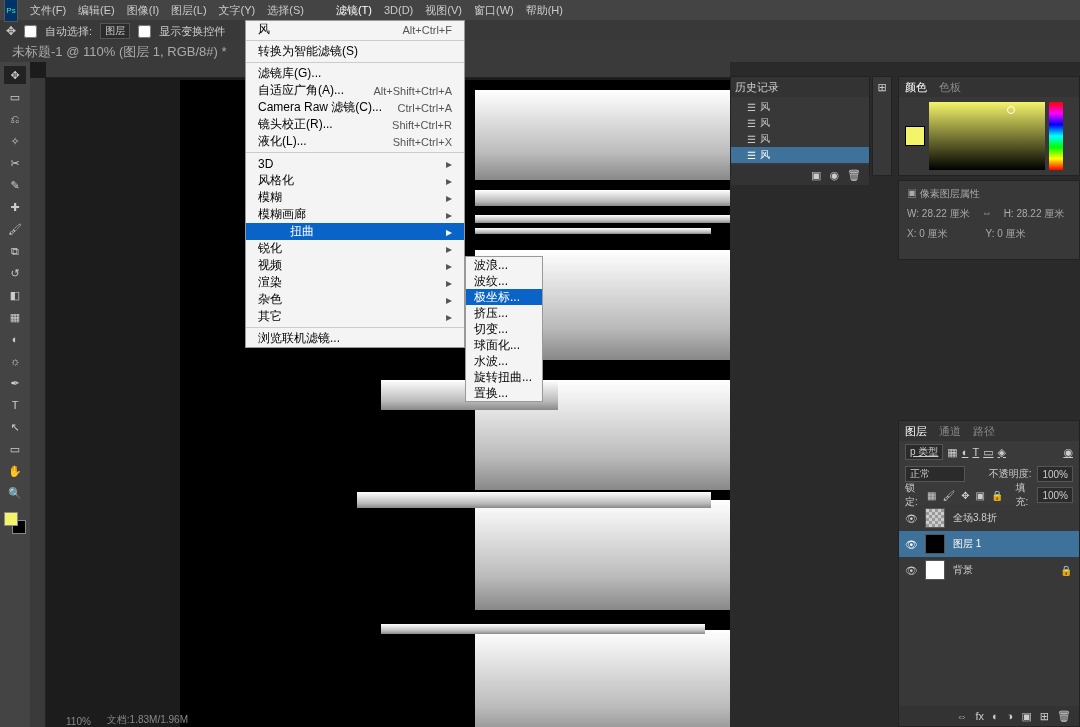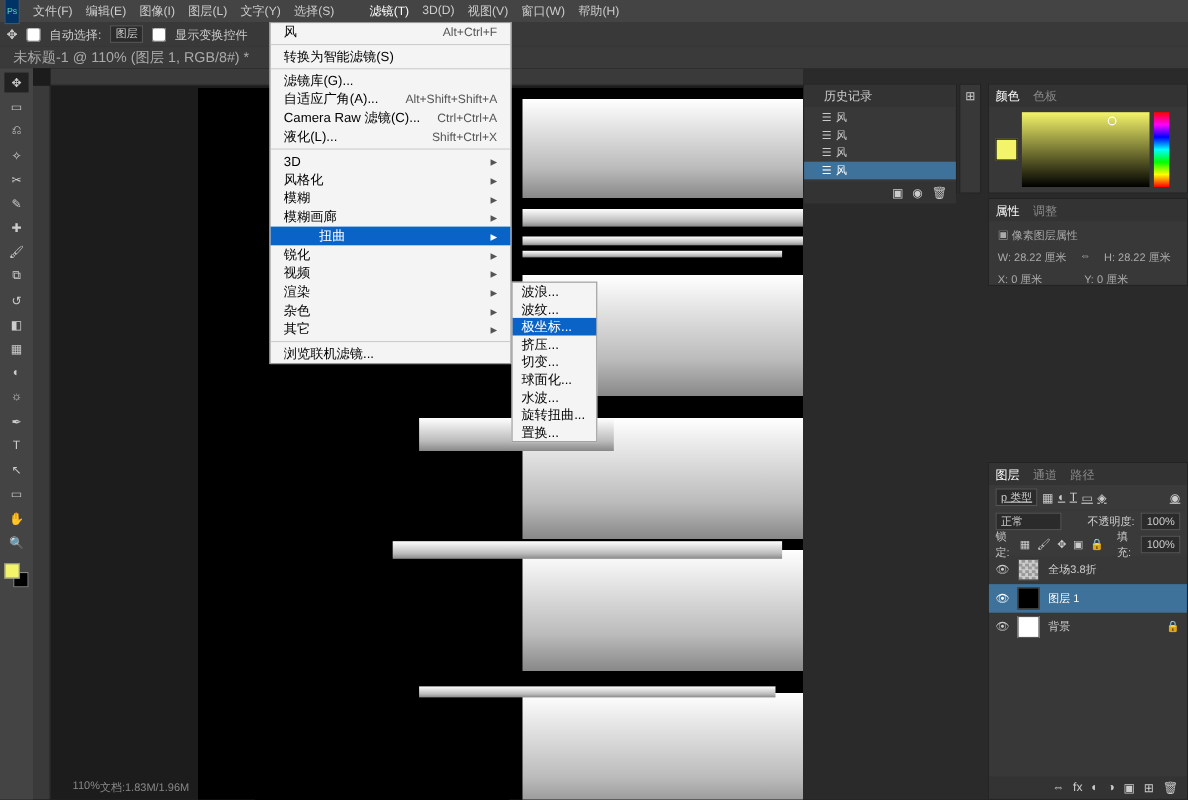--- a/index.html
+++ b/index.html
@@ -20,21 +20,21 @@
 .swatch-pair .fg { position: absolute; width: 14px; height: 14px; background: #f4f46a; border: 1px solid #888; top: 0; left: 0; }
 .swatch-pair .bg { position: absolute; width: 14px; height: 14px; background: #000; border: 1px solid #888; bottom: 0; right: 0; }
 .canvas-wrap { flex: 1; background: #1c1c1c; position: relative; overflow: hidden; }
 .ruler-h { position: absolute; top: 0; left: 16px; right: 0; height: 16px; background: #3a3a3a; border-bottom: 1px solid #222; }
 .ruler-v { position: absolute; top: 16px; left: 0; width: 16px; bottom: 0; background: #3a3a3a; border-right: 1px solid #222; }
 .artboard { position: absolute; left: 150px; top: 18px; width: 590px; height: 648px; background: #000; overflow: hidden; }
 .artboard .shape { position: absolute; left: 50%; background: linear-gradient(to bottom, #fff, #bbb 70%, #888); width: 70%; transform-origin: left center; }
 .right-area { width: 350px; position: relative; }
 
 .history { position: absolute; top: 14px; left: 0; width: 140px; height: 100px; background: #383838; border: 1px solid #222; }
-.history-head { height: 20px; display: flex; align-items: center; padding: 0 18px; background: #333; }
+.history-head { height: 20px; display: flex; align-items: center; padding: 0 4px; background: #333; }
 .history-body { padding: 2px 0; }
 .history-row { height: 16px; display: flex; align-items: center; gap: 4px; padding-left: 16px; font-size: 10px; }
 .history-row.active { background: #3e729a; color: #fff; }
 .history-ft { height: 20px; display: flex; justify-content: flex-end; align-items: center; gap: 8px; padding-right: 8px; background: #333; }
 .vbar { position: absolute; top: 14px; left: 142px; width: 20px; height: 100px; background: #383838; border: 1px solid #222; display: flex; flex-direction: column; align-items: center; padding-top: 4px; gap: 6px; }
 
 .colorpanel { position: absolute; top: 14px; left: 168px; right: 0; height: 100px; background: #383838; border: 1px solid #222; }
 .cp-tabs { height: 20px; display: flex; align-items: center; padding: 0 6px; gap: 12px; background: #333; }
 .cp-body { display: flex; height: 78px; align-items: center; padding: 0 6px; gap: 4px; }
 .cp-prev { width: 20px; height: 20px; background: #f4f46a; border: 1px solid #000; }
@@ -64,21 +64,21 @@
 .filtermenu { position: absolute; top: 20px; left: 245px; width: 220px; background: #f4f4f4; color: #000; border: 1px solid #999; z-index: 50; font-size: 12px; }
 .filtermenu .row { height: 17px; display: flex; align-items: center; padding: 0 12px; justify-content: space-between; cursor: pointer; }
 .filtermenu .row .k { color: #555; font-size: 11px; }
 .filtermenu .row.arw::after { content: "▸"; color: #555; }
 .filtermenu .row.hl { background: #0a64c8; color: #fff; padding-left: 44px; }
 .filtermenu .row.hl::after { color: #fff; }
 .filtermenu hr { border: none; border-top: 1px solid #ccc; margin: 2px 0; }
 .submenu { position: absolute; top: 256px; left: 465px; width: 78px; background: #f4f4f4; color: #000; border: 1px solid #999; z-index: 60; font-size: 12px; }
 .submenu .row { height: 16px; display: flex; align-items: center; padding: 0 8px; cursor: pointer; }
 .submenu .row.hl { background: #0a64c8; color: #fff; }
-.status { position: absolute; bottom: 0; left: 30px; height: 18px; display: flex; align-items: flex-start; padding-left: 6px; font-size: 10px; color: #888; }
+.status { position: absolute; bottom: 0; left: 30px; height: 18px; display: flex; align-items: flex-end; gap: 16px; padding-left: 6px; font-size: 10px; color: #888; }
 .sel { background: #2b2b2b; height: 16px; padding: 0 4px; border: 1px solid #555; font-size: 10px; display: inline-flex; align-items: center; }
 </style>
 </head>
 <body>
 
 <div class="menubar">
   <span class="logo">Ps</span>
   <span>文件(F)</span>
   <span>编辑(E)</span>
   <span>图像(I)</span>
@@ -196,24 +196,20 @@
       <div class="cp-body">
         <div class="cp-prev"></div>
         <div class="cp-grad">
             <div class="cp-ring"></div>
           </div>
         <div class="cp-hue"></div>
       </div>
     </div>
 
     <div class="proppanel">
-      <div class="pp-tabs">
-        <span style="color:#fff">属性</span>
-        <span style="color:#888">调整</span>
-      </div>
       <div class="pp-body">
         <div>▣ <span>像素图层属性</span></div>
         <div class="pp-row">
           <span><span>W:</span> <span>28.22 厘米</span></span>
           <span>⇔</span>
           <span><span>H:</span> <span>28.22 厘米</span></span>
         </div>
         <div class="pp-row">
           <span><span>X:</span> <span>0 厘米</span></span>
           <span style="width:14px;"></span>
@@ -295,27 +291,31 @@
   <hr>
   <div class="row">
       <span>转换为智能滤镜(S)</span>
     </div>
   <hr>
   <div class="row">
       <span>滤镜库(G)...</span>
     </div>
   <div class="row">
       <span>自适应广角(A)...</span>
-      <span class="k">Alt+Shift+Shift+A</span>
+      <span class="k">Alt+Shift+Ctrl+A</span>
     </div>
   <div class="row">
       <span>Camera Raw 滤镜(C)...</span>
       <span class="k">Ctrl+Ctrl+A</span>
     </div>
   <div class="row">
+      <span>镜头校正(R)...</span>
+      <span class="k">Shift+Ctrl+R</span>
+    </div>
+  <div class="row">
       <span>液化(L)...</span>
       <span class="k">Shift+Ctrl+X</span>
     </div>
   <hr>
   <div class="row arw">
       <span>3D</span>
     </div>
   <div class="row arw">
       <span>风格化</span>
     </div>

